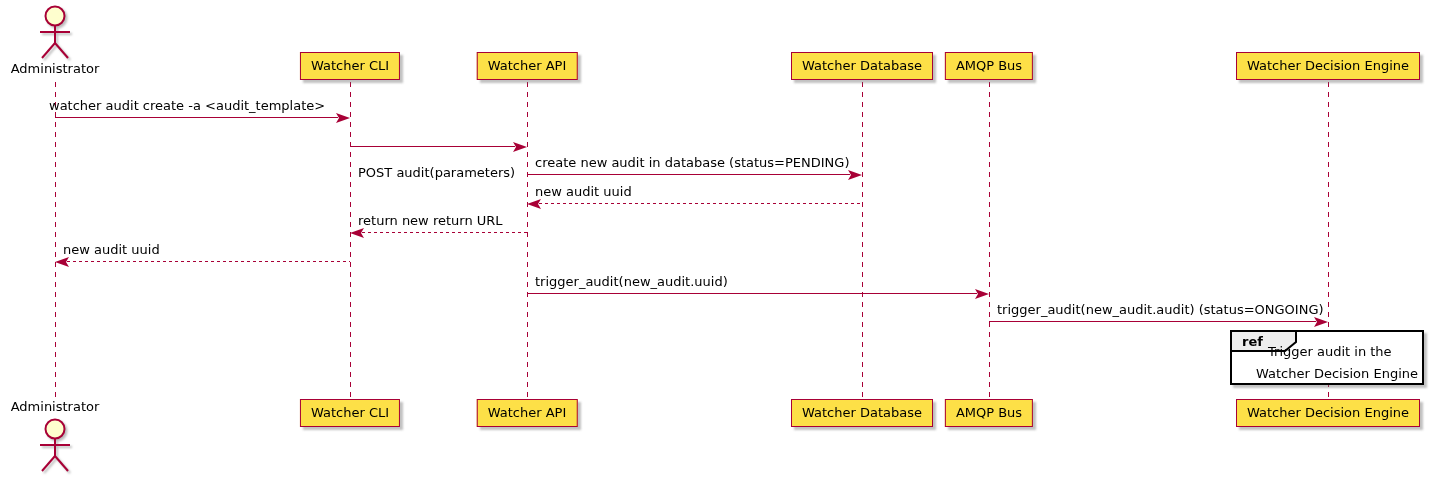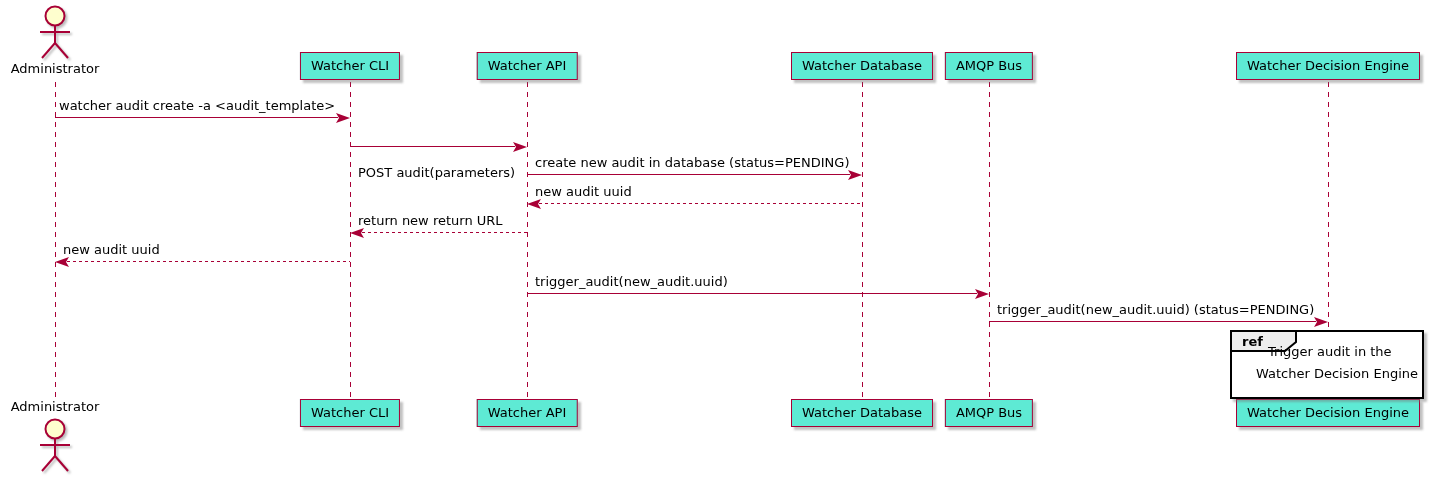--- a/index.html
+++ b/index.html
@@ -12,21 +12,21 @@
     color:#000;
     overflow:hidden;
   }
   .lifeline {
     position:absolute; width:1px;
     background:repeating-linear-gradient(to bottom,#A80036 0 5px,transparent 5px 10px);
   }
   .pbox {
     position:absolute;
     transform:translateX(-50%);
-    background:#5eead4;
+    background:#fde047;
     border:1.6px solid #A80036;
     padding:0 10px;
     height:26px; line-height:26px;
     white-space:nowrap;
     box-shadow:3px 3px 2px rgba(120,120,120,0.45);
     text-align:center;
   }
   .msg-line-solid { position:absolute; height:1.4px; background:#A80036; }
   .msg-line-dashed {
     position:absolute; height:1.4px;
@@ -78,21 +78,21 @@
       <circle cx="35" cy="13" r="9.5" fill="#FEFECE" stroke="#A80036" stroke-width="2"></circle>
       <line x1="35" y1="22.5" x2="35" y2="40" stroke="#A80036" stroke-width="2"></line>
       <line x1="20" y1="29" x2="50" y2="29" stroke="#A80036" stroke-width="2"></line>
       <line x1="35" y1="40" x2="22" y2="55" stroke="#A80036" stroke-width="2"></line>
       <line x1="35" y1="40" x2="48" y2="55" stroke="#A80036" stroke-width="2"></line>
     </svg>
     <div class="msg-line-solid" style="left: 55px; top: 117px; width: 283px; margin-left: 0px;"></div>
     <svg width="14" height="10" class="abs" style="position: absolute; left: 336px; top: 112.5px;">
       <polygon points="0,0 14,5 0,10 3,5" fill="#A80036"></polygon>
     </svg>
-    <div class="msg-label" style="left: 59px; top: 98px;">watcher audit create -a &lt;audit_template&gt;</div>
+    <div class="msg-label" style="left: 49px; top: 98px;">watcher audit create -a &lt;audit_template&gt;</div>
     <div class="msg-line-solid" style="left: 350px; top: 146px; width: 165px; margin-left: 0px;"></div>
     <svg width="14" height="10" class="abs" style="position: absolute; left: 513px; top: 141.5px;">
       <polygon points="0,0 14,5 0,10 3,5" fill="#A80036"></polygon>
     </svg>
     <div class="msg-label" style="left: 358px; top: 121px; margin-top: 44px;">POST audit(parameters)</div>
     <div class="msg-line-solid" style="left: 527px; top: 174px; width: 323px; margin-left: 0px;"></div>
     <svg width="14" height="10" class="abs" style="position: absolute; left: 848px; top: 169.5px;">
       <polygon points="0,0 14,5 0,10 3,5" fill="#A80036"></polygon>
     </svg>
     <div class="msg-label" style="left: 535px; top: 155px; text-align: center;">create new audit in database (status=PENDING)</div>
@@ -113,22 +113,22 @@
     <div class="msg-label" style="left: 63px; top: 242px;">new audit uuid</div>
     <div class="msg-line-solid" style="left: 527px; top: 293px; width: 450px; margin-left: 0px;"></div>
     <svg width="14" height="10" class="abs" style="position: absolute; left: 975px; top: 288.5px;">
       <polygon points="0,0 14,5 0,10 3,5" fill="#A80036"></polygon>
     </svg>
     <div class="msg-label" style="left: 535px; top: 274px; text-align: right;">trigger_audit(new_audit.uuid)</div>
     <div class="msg-line-solid" style="left: 989px; top: 321px; width: 327px; margin-left: 0px;"></div>
     <svg width="14" height="10" class="abs" style="position: absolute; left: 1314px; top: 316.5px;">
       <polygon points="0,0 14,5 0,10 3,5" fill="#A80036"></polygon>
     </svg>
-    <div class="msg-label" style="left: 997px; top: 302px;">trigger_audit(new_audit.uuid) (status=PENDING)</div>
-    <div class="ref-box" style="left: 1230px; top: 330px; width: 194px; height: 69px;">
+    <div class="msg-label" style="left: 997px; top: 302px;">trigger_audit(new_audit.audit) (status=ONGOING)</div>
+    <div class="ref-box" style="left: 1230px; top: 330px; width: 194px; height: 55px;">
       <svg width="68" height="23" class="ref-header">
         <polygon points="1,1 66,1 66,12 55,21 1,21" fill="#EEEEEE" stroke="#000000" stroke-width="2"></polygon>
         <text x="12" y="16" font-family="DejaVu Sans, sans-serif" font-size="13" font-weight="bold" fill="#000">ref</text>
       </svg>
       <div class="ref-line" style="top: 12px; margin-left: 12px;">Trigger audit in the</div>
       <div class="ref-line" style="top: 34px;">Watcher Decision Engine</div>
     </div>
   </div>
 
 </body></html>

